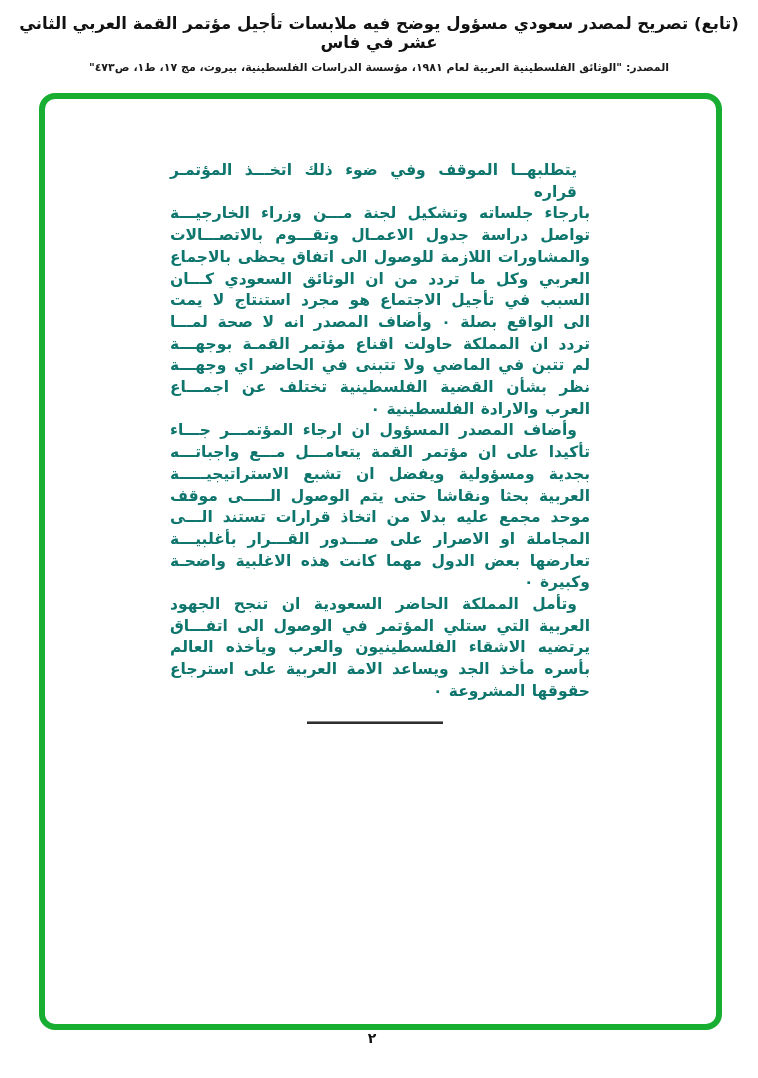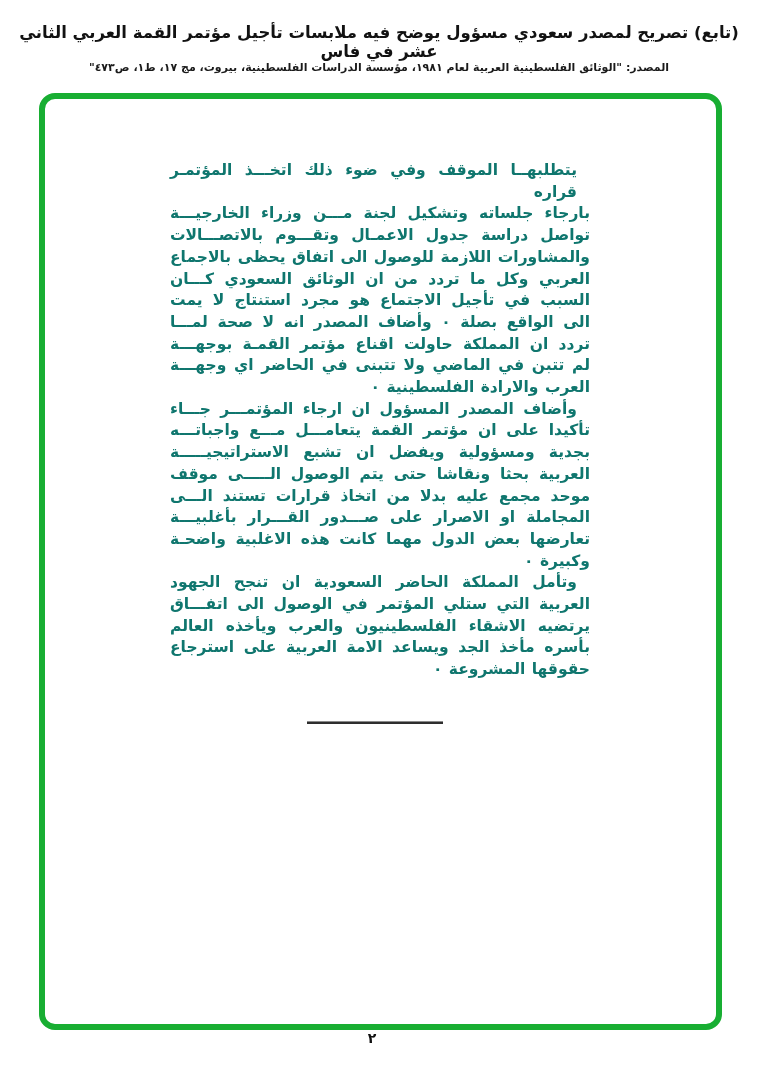--- a/index.html
+++ b/index.html
@@ -10,21 +10,21 @@
   }
   #page {
     position: relative;
     width: 758px;
     height: 1078px;
     background: #ffffff;
     overflow: hidden;
   }
   .header-title {
     position: absolute;
-    top: 23px;
+    top: 14px;
     left: 0;
     width: 758px;
     text-align: center;
     direction: rtl;
     font-weight: bold;
     font-size: 16.5px;
     color: #121212;
     letter-spacing: 0;
   }
   .source-line {
@@ -106,20 +106,21 @@
       <div class="para">
         <div class="line first">يتطلبهــا الموقف وفي ضوء ذلك اتخـــذ المؤتمـر قراره</div>
         <div class="line">بارجاء جلساته وتشكيل لجنة مـــن وزراء الخارجيـــة</div>
         <div class="line">تواصل دراسة جدول الاعمـال وتقـــوم بالاتصـــالات</div>
         <div class="line">والمشاورات اللازمة للوصول الى اتفاق يحظى بالاجماع</div>
         <div class="line">العربي وكل ما تردد من ان الوثائق السعودي كـــان</div>
         <div class="line">السبب في تأجيل الاجتماع هو مجرد استنتاج لا يمت</div>
         <div class="line">الى الواقع بصلة ٠ وأضاف المصدر انه لا صحة لمـــا</div>
         <div class="line">تردد ان المملكة حاولت اقناع مؤتمر القمـة بوجهـــة</div>
         <div class="line">لم تتبن في الماضي ولا تتبنى في الحاضر اي وجهـــة</div>
+        <div class="line">نظر بشأن القضية الفلسطينية تختلف عن اجمـــاع</div>
         <div class="line last">العرب والارادة الفلسطينية ٠</div>
       </div>
       <div class="para">
         <div class="line first">وأضاف المصدر المسؤول ان ارجاء المؤتمـــر جـــاء</div>
         <div class="line">تأكيدا على ان مؤتمر القمة يتعامـــل مـــع واجباتـــه</div>
         <div class="line">بجدية ومسؤولية ويفضل ان تشبع الاستراتيجيـــــة</div>
         <div class="line">العربية بحثا ونقاشا حتى يتم الوصول الـــــى موقف</div>
         <div class="line">موحد مجمع عليه بدلا من اتخاذ قرارات تستند الـــى</div>
         <div class="line">المجاملة او الاصرار على صـــدور القـــرار بأغلبيـــة</div>
         <div class="line">تعارضها بعض الدول مهما كانت هذه الاغلبية واضحـة</div>

